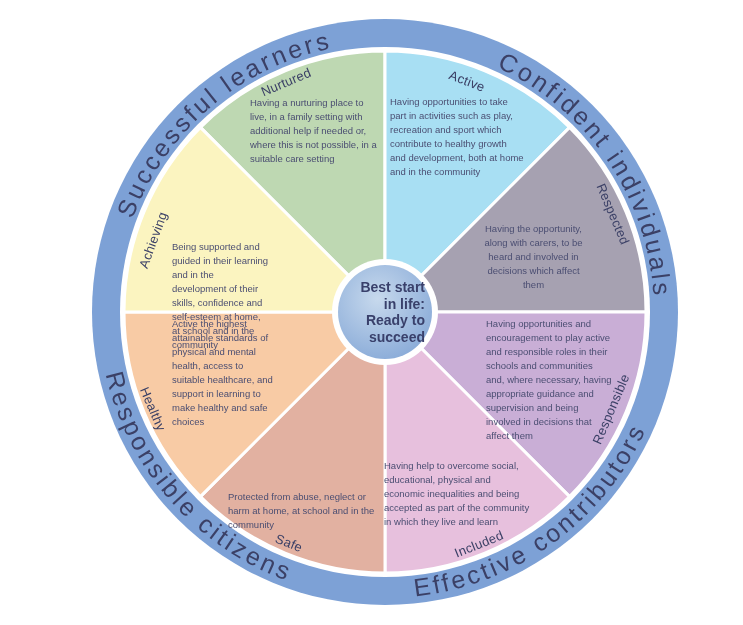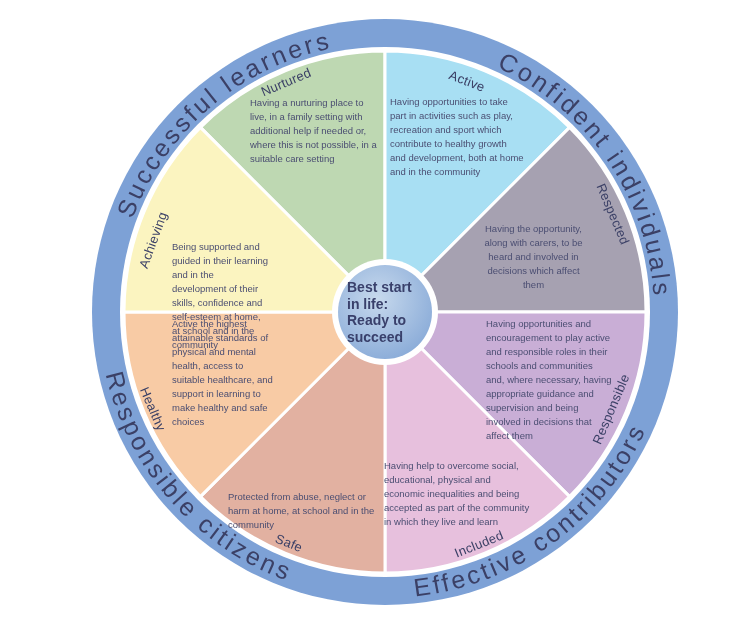--- a/index.html
+++ b/index.html
@@ -11,21 +11,21 @@
   .seg-label{font-size:13px;fill:#3b4066;text-anchor:middle;dominant-baseline:central;letter-spacing:.3px;}
   .desc{position:absolute;font-size:9.5px;line-height:14px;color:#4b4e72;}
   .d-nurtured{left:250px;top:96px;width:130px;}
   .d-active{left:390px;top:95px;width:134px;text-align:left;}
   .d-respected{left:483px;top:222px;width:101px;text-align:center;}
   .d-responsible{left:486px;top:317px;width:127px;text-align:left;}
   .d-included{left:384px;top:459px;width:147px;}
   .d-safe{left:228px;top:490px;width:150px;}
   .d-healthy{left:172px;top:317px;width:102px;}
   .d-achieving{left:172px;top:206px;width:97px;margin-top:34px;}
-  .center-title{position:absolute;left:347px;top:279px;width:78px;text-align:left;
+  .center-title{position:absolute;left:347px;top:279px;width:78px;text-align:right;
     font-size:14px;line-height:16.5px;font-weight:700;color:#39406b;}
 </style>
 </head>
 <body>
 
 <div class="stage">
 
   <svg width="743" height="625" viewBox="0 0 743 625">
     <defs>
       <radialGradient id="centerGrad" cx="42%" cy="36%" r="75%">

